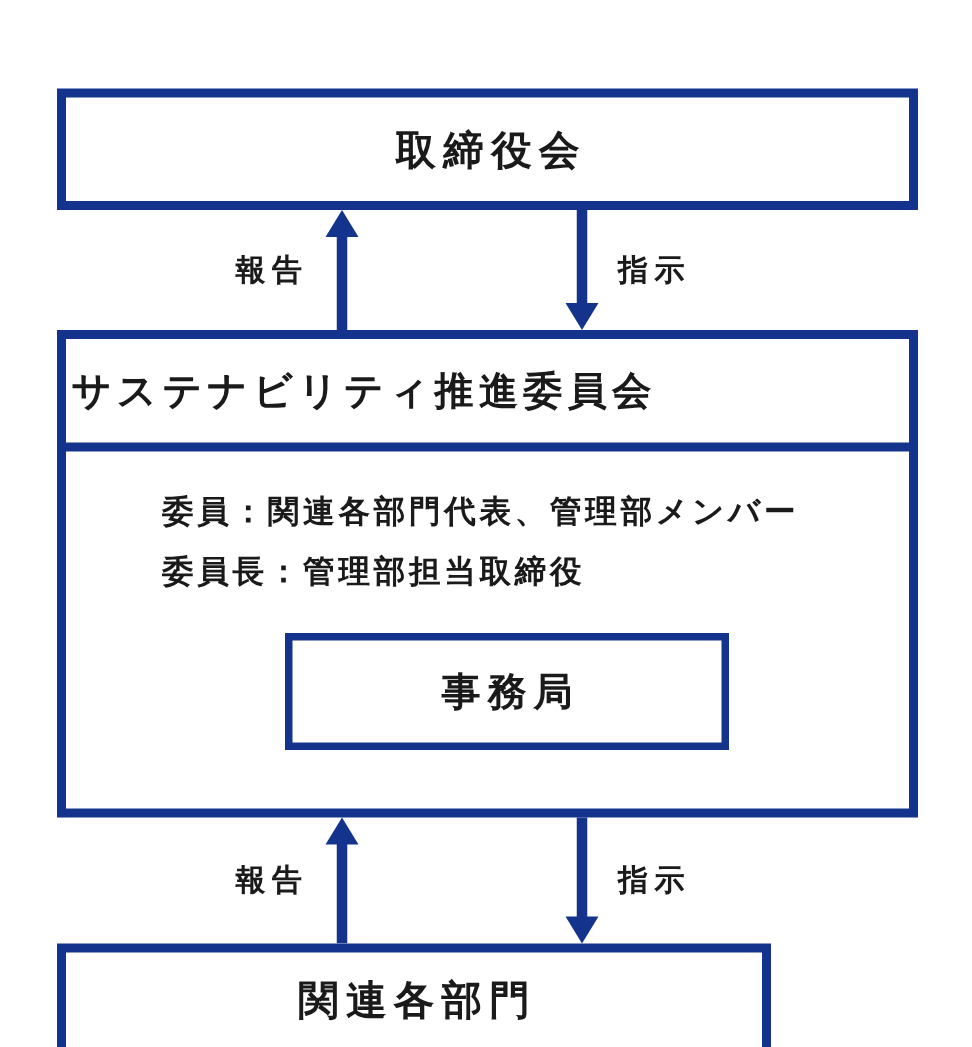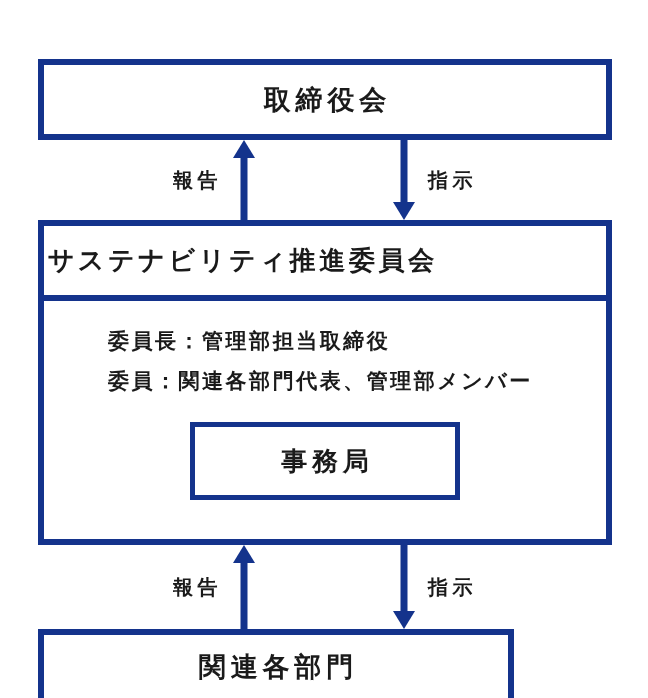--- a/index.html
+++ b/index.html
@@ -65,29 +65,29 @@
   .committee-details {
     margin: 20px 0 0 64px;
     font-weight: bold;
     font-size: 21px;
     line-height: 40px;
     letter-spacing: 0.12em;
     white-space: nowrap;
   }
   #secretariat-box {
     left: 190px; top: 385px;
-    width: 270px; height: 78px;
+    width: 296px; height: 78px;
     border-width: 5px;
   }
   #secretariat-box .node-label { font-size: 26px; }
 
   
   .flow-region {
     position: absolute;
-    left: 38px;
+    left: 22px;
     width: 574px;
   }
   #top-flow    { top: 103px; height: 80px; }
   #bottom-flow { top: 508px; height: 84px; }
 
   .arrow {
     position: absolute;
     top: 0;
     bottom: 0;
     width: 22px;
@@ -147,22 +147,22 @@
       <div class="shaft"></div>
     </div>
     <span class="flow-label instruct">指示</span>
   </div>
 
   <div id="committee-box">
     <div class="committee-header">
       <span class="committee-title">サステナビリティ推進委員会</span>
     </div>
     <div class="committee-details">
+      <div>委員：関連各部門代表、管理部メンバー</div>
       <div>委員長：管理部担当取締役</div>
-      <div>委員：関連各部門代表、管理部メンバー</div>
     </div>
   </div>
 
   <div class="node-box" id="secretariat-box">
     <span class="node-label">事務局</span>
   </div>
 
   <div class="flow-region" id="bottom-flow">
     <span class="flow-label report">報告</span>
     <div class="arrow up arrow-report">

